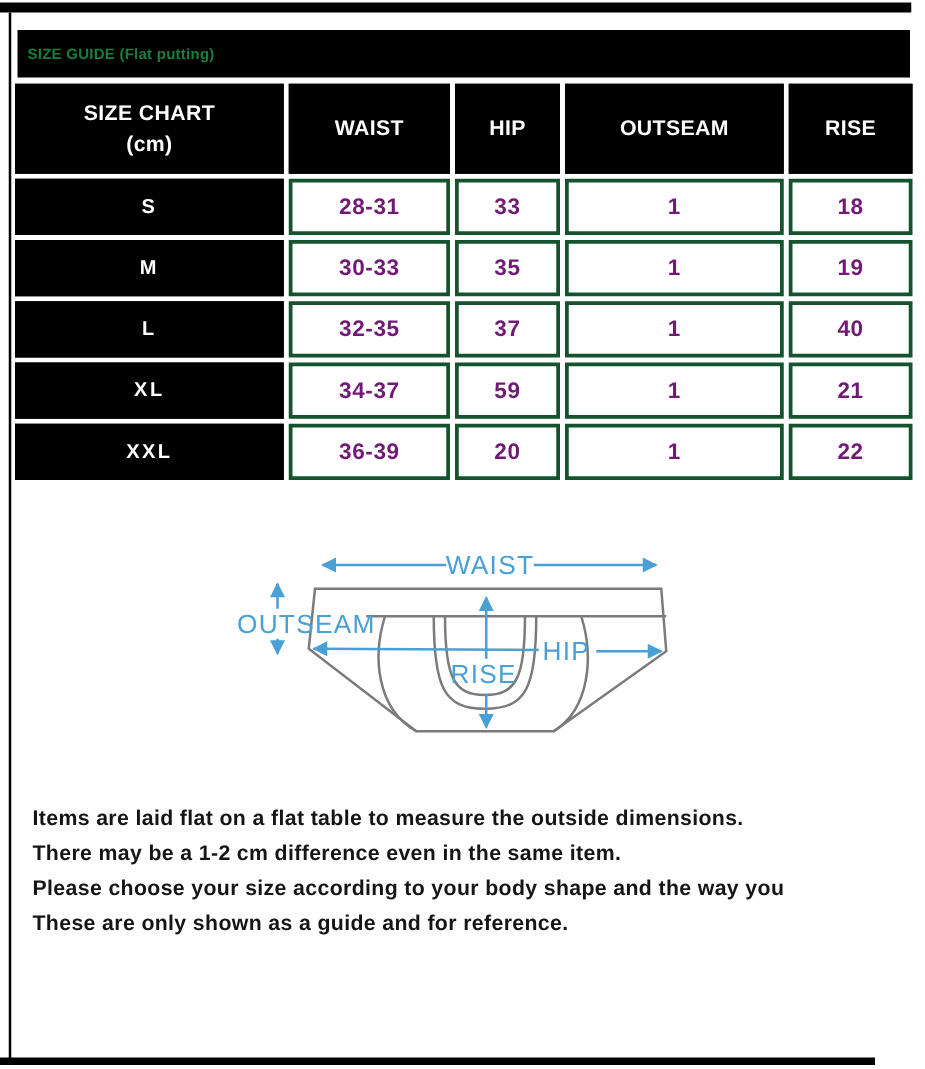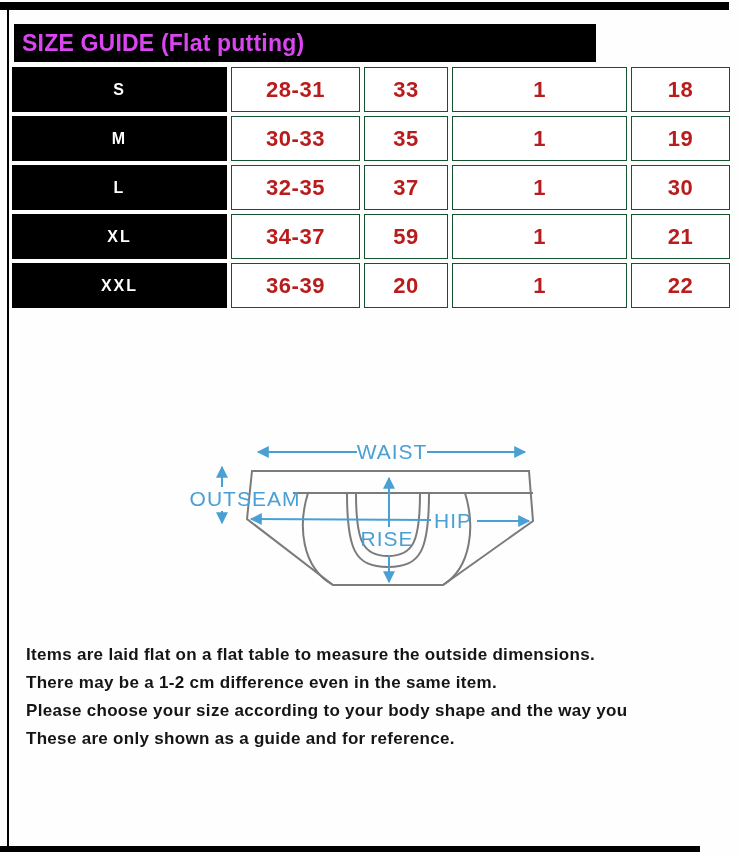--- a/index.html
+++ b/index.html
@@ -30,24 +30,24 @@
   }
   .bottombar {
     position: absolute;
     left: 0; top: 846px;
     width: 700px; height: 6px;
     background: #000;
   }
   .titlebar {
     position: absolute;
     left: 14px; top: 24px;
-    width: 582px; height: 38px;
-    background: #000;
-    color: #d946ef;
-    font-size: 23px;
+    width: 714px; height: 38px;
+    background: #000;
+    color: #15803d;
+    font-size: 12px;
     font-weight: bold;
     line-height: 38px;
     padding-left: 8px;
     box-sizing: border-box;
     letter-spacing: 0.2px;
   }
   table.sizetable {
     position: absolute;
     left: 8px; top: 63px;
     width: 726px;
@@ -75,25 +75,25 @@
     background: #000;
     color: #fff;
     font-size: 16px;
     font-weight: bold;
     height: 45px;
     border: 1px solid #000;
     letter-spacing: 2px;
   }
   td.valcell {
     background: #fff;
-    color: #b91c1c;
-    font-size: 22px;
+    color: #701a75;
+    font-size: 18px;
     font-weight: bold;
     height: 45px;
-    border: 1px solid #14532d;
+    border: 3px solid #14532d;
     letter-spacing: 0.5px;
   }
   .diagram {
     position: absolute;
     left: 175px; top: 425px;
     width: 420px; height: 200px;
   }
   .diagram text {
     font-family: "Liberation Sans", "DejaVu Sans", sans-serif;
     font-size: 21px;
@@ -129,40 +129,50 @@
 
   <table class="sizetable">
     <colgroup>
       <col style="width:215px">
         <col style="width:129px">
         <col style="width:84px">
         <col style="width:175px">
         <col style="width:99px">
     </colgroup>
     <tbody>
+        <tr>
+      <th class="hdr">
+        <div class="hline">SIZE CHART</div>
+        <div class="hline">(cm)</div>
+      </th>
+      <th class="hdr">WAIST</th>
+      <th class="hdr">HIP</th>
+      <th class="hdr">OUTSEAM</th>
+      <th class="hdr">RISE</th>
+    </tr>
     <tr>
       <td class="sizecell">S</td>
       <td class="valcell">28-31</td>
       <td class="valcell">33</td>
       <td class="valcell">1</td>
       <td class="valcell">18</td>
     </tr>
     <tr>
       <td class="sizecell">M</td>
       <td class="valcell">30-33</td>
       <td class="valcell">35</td>
       <td class="valcell">1</td>
       <td class="valcell">19</td>
     </tr>
     <tr>
       <td class="sizecell">L</td>
       <td class="valcell">32-35</td>
       <td class="valcell">37</td>
       <td class="valcell">1</td>
-      <td class="valcell">30</td>
+      <td class="valcell">40</td>
     </tr>
     <tr>
       <td class="sizecell">XL</td>
       <td class="valcell">34-37</td>
       <td class="valcell">59</td>
       <td class="valcell">1</td>
       <td class="valcell">21</td>
     </tr>
     <tr>
       <td class="sizecell">XXL</td>

